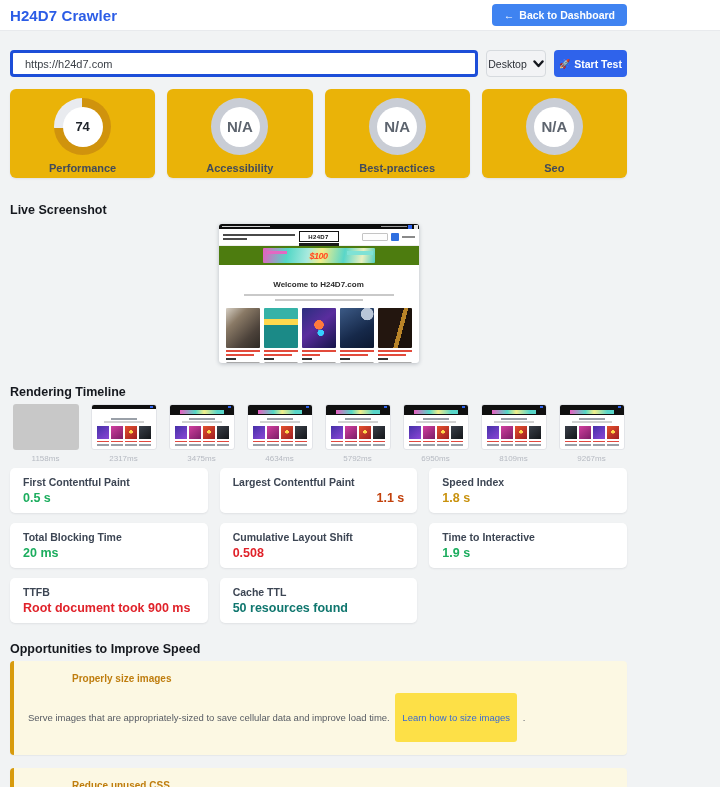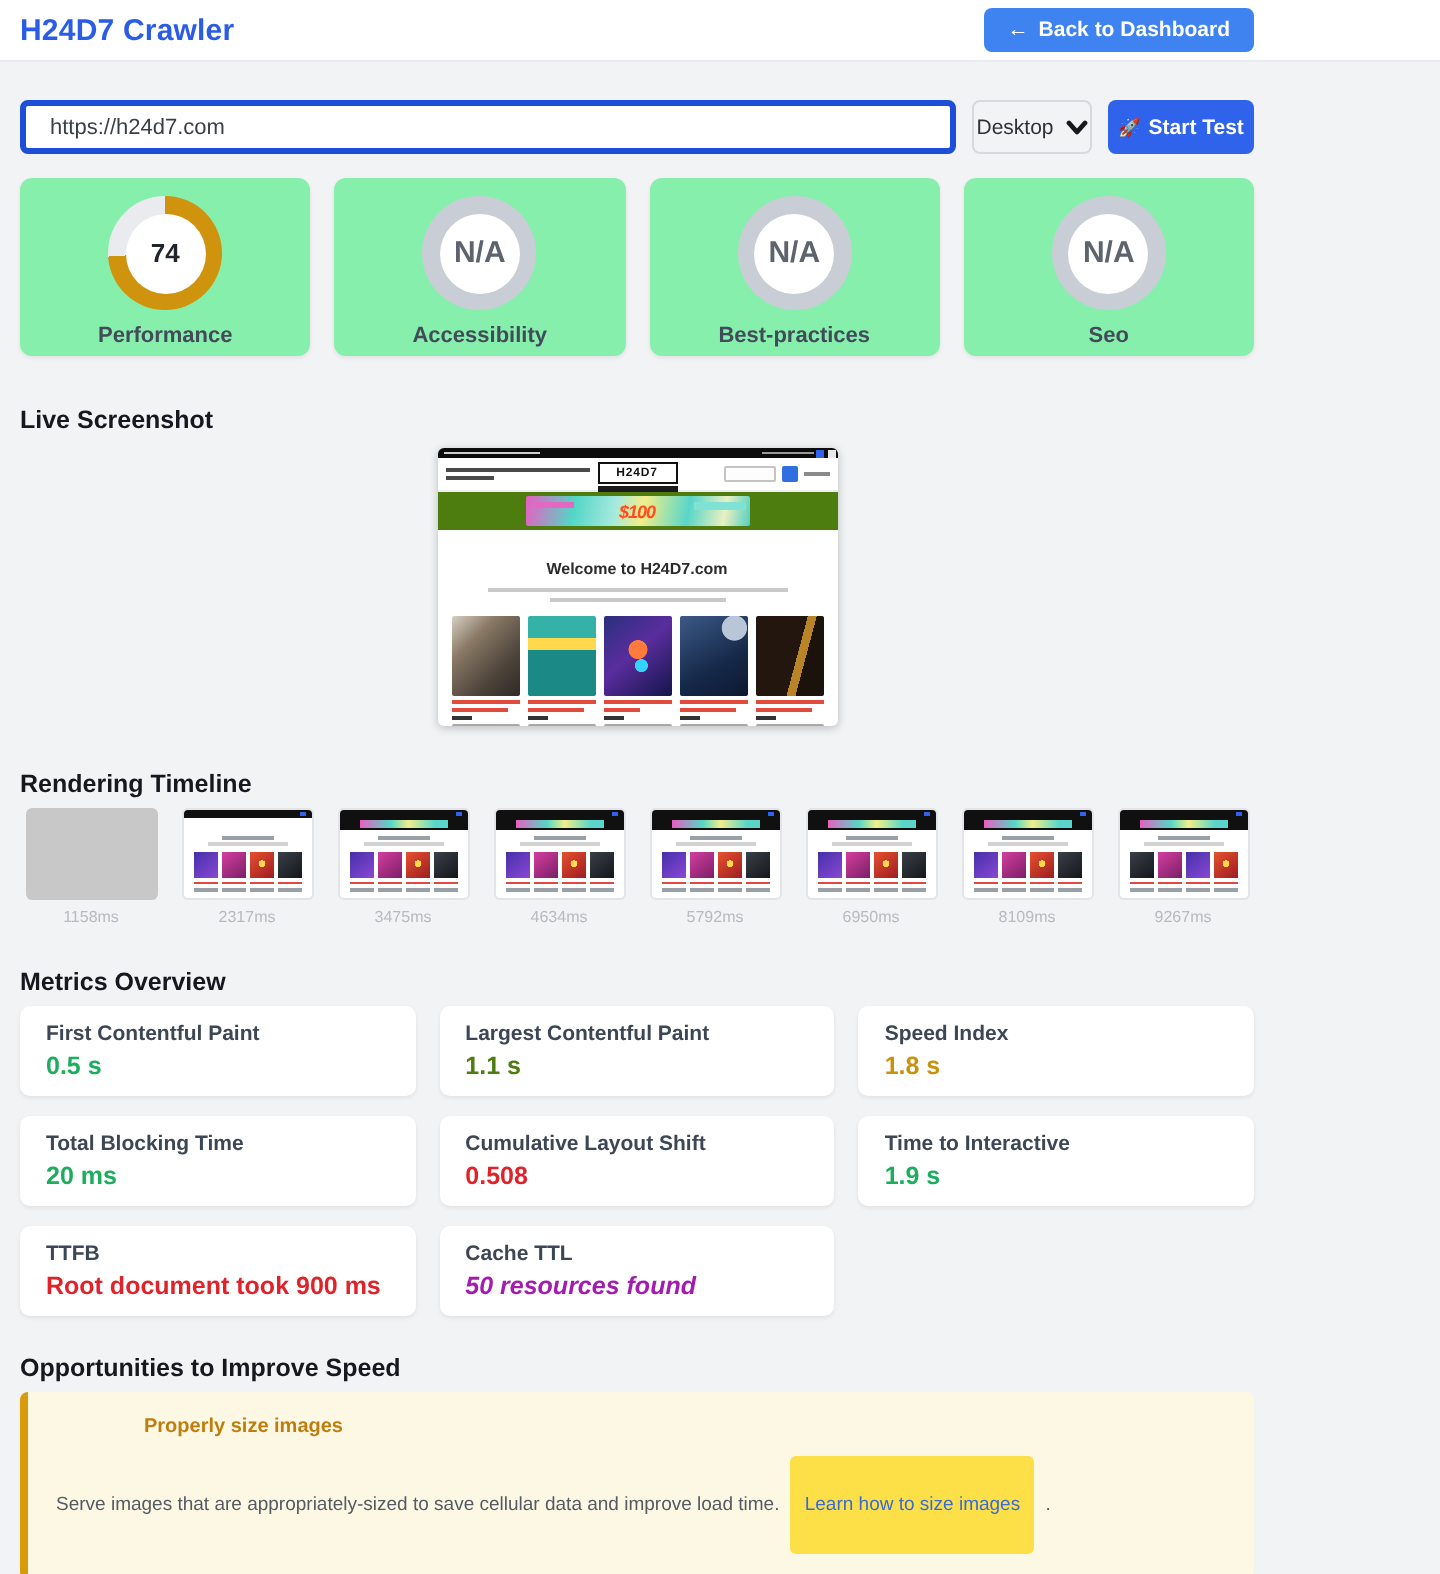--- a/index.html
+++ b/index.html
@@ -43,21 +43,21 @@
   .start-btn {
     width:73px; height:27px; background:#2f63eb; color:#fff; border:none;
     border-radius:4px; font-family:inherit; font-size:10.5px; font-weight:bold;
     display:flex; align-items:center; justify-content:center; gap:4px; cursor:pointer;
   }
   .rocket { font-size:9px; }
 
   
   .score-row { display:flex; gap:12px; margin-top:12px; }
   .score-card {
-    flex:1; height:89px; background:#86efac; border-radius:6px;
+    flex:1; height:89px; background:#eab308; border-radius:6px;
     box-shadow:0 1px 2px rgba(20,30,50,.08);
     display:flex; flex-direction:column; align-items:center; padding-top:9px;
   }
   .donut {
     width:57px; height:57px; border-radius:50%;
     display:flex; align-items:center; justify-content:center;
   }
   .donut-hole {
     width:40px; height:40px; background:#fff; border-radius:50%;
     display:flex; align-items:center; justify-content:center;
@@ -556,30 +556,29 @@
             <i></i>
             <i></i>
             <i></i>
           </div>
       </div>
       <div class="t-time">9267ms</div>
     </div>
 
   </div>
 
-  <div class="section-title mt-metrics">Metrics Overview</div>
 
   <div class="metrics-grid">
     <div class="metric-card">
       <div class="metric-label">First Contentful Paint</div>
       <div class="metric-value" style="color: rgb(28, 173, 94);">0.5 s</div>
     </div>
     <div class="metric-card">
       <div class="metric-label">Largest Contentful Paint</div>
-      <div class="metric-value" style="color: #4d7c0f;">1.1 s</div>
+      <div class="metric-value" style="color: #c2410c; text-align: right;">1.1 s</div>
     </div>
     <div class="metric-card">
       <div class="metric-label">Speed Index</div>
       <div class="metric-value" style="color: rgb(201, 146, 14);">1.8 s</div>
     </div>
     <div class="metric-card">
       <div class="metric-label">Total Blocking Time</div>
       <div class="metric-value" style="color: rgb(28, 173, 94);">20 ms</div>
     </div>
     <div class="metric-card">
@@ -589,21 +588,21 @@
     <div class="metric-card">
       <div class="metric-label">Time to Interactive</div>
       <div class="metric-value" style="color: rgb(28, 173, 94);">1.9 s</div>
     </div>
     <div class="metric-card">
       <div class="metric-label">TTFB</div>
       <div class="metric-value" style="color: rgb(224, 34, 42);">Root document took 900 ms</div>
     </div>
     <div class="metric-card">
       <div class="metric-label">Cache TTL</div>
-      <div class="metric-value" style="color: #a21caf; font-style: italic;">50 resources found</div>
+      <div class="metric-value" style="color: #0f766e;">50 resources found</div>
     </div>
   </div>
 
   <div class="section-title mt-opps">Opportunities to Improve Speed</div>
 
   <div class="opp-list">
 
     <div class="opp-card">
       <div class="opp-heading">Properly size images</div>
       <div class="opp-body">

